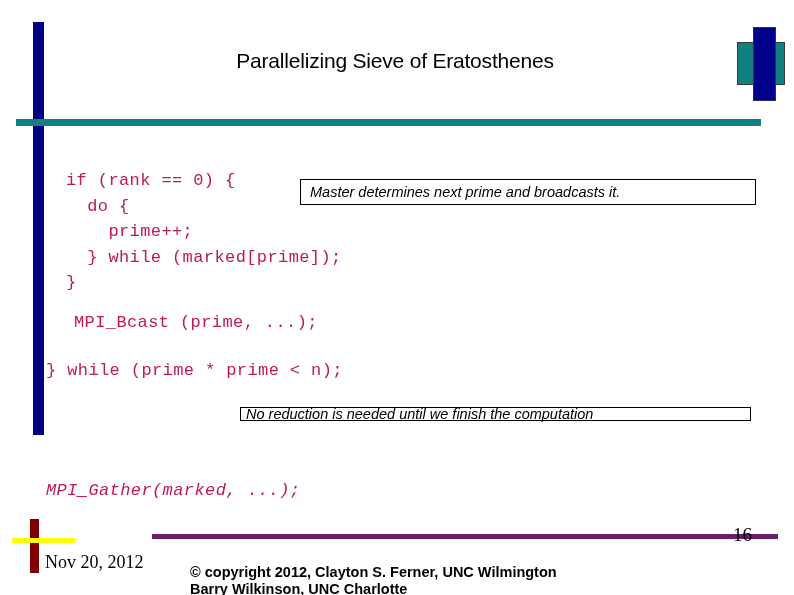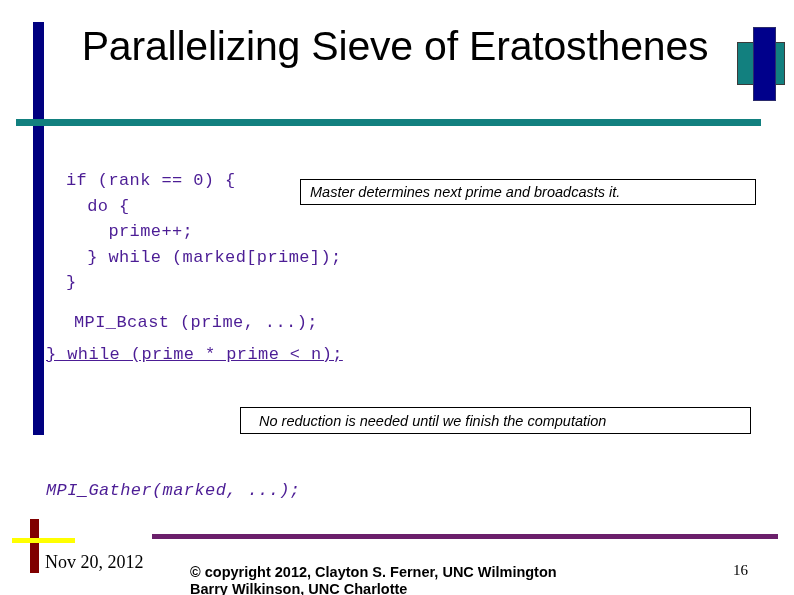--- a/index.html
+++ b/index.html
@@ -51,53 +51,53 @@
     height: 74px;
     background: #00008B;
     border: 1px solid #2b2b6b;
     box-sizing: border-box;
   }
 
   
   .slide-title {
     position: absolute;
     left: 60px;
-    top: 27px;
+    top: 42px;
     width: 670px;
     text-align: center;
     font-family: "Liberation Sans", sans-serif;
-    font-size: 41px;
+    font-size: 21px;
     line-height: 38px;
     color: #000000;
     letter-spacing: -0.2px;
   }
 
   
   .body-blue-bar {
     position: absolute;
     left: 33px;
     top: 137px;
     width: 11px;
     height: 298px;
     background: #000080;
   }
 
   .code {
     position: absolute;
     font-family: "Liberation Mono", "DejaVu Sans Mono", monospace;
     font-size: 17px;
-    color: #4c1d95;
+    color: #be185d;
     white-space: pre;
     letter-spacing: 0.4px;
     margin-top: 9px;
   }
 
   .code-block-1 { left: 66px; top: 159px; line-height: 25.5px; }
   .code-line-bcast { left: 74px; top: 304px; }
-  .code-line-while { left: 46px; top: 336px; text-decoration: underline; }
+  .code-line-while { left: 46px; top: 352px; }
   .code-line-gather { left: 46px; top: 472px; font-style: italic; }
 
   
   .callout {
     position: absolute;
     border: 1px solid #000000;
     background: #ffffff;
     font-family: Liberation Sans, sans-serif;
     font-style: italic;
     font-size: 14.5px;
@@ -111,22 +111,22 @@
     left: 300px;
     top: 179px;
     width: 456px;
     height: 26px;
     padding-left: 9px;
   }
   .callout-reduction {
     left: 240px;
     top: 407px;
     width: 511px;
-    height: 27px;
-    padding-left: 18px;
+    height: 14px;
+    padding-left: 5px;
   }
 
   
   .ftr-red-bar {
     position: absolute;
     left: 30px;
     top: 519px;
     width: 9px;
     height: 54px;
     background: #800000;
@@ -163,23 +163,23 @@
     font-family: "Liberation Sans", sans-serif;
     font-weight: bold;
     font-size: 14.5px;
     line-height: 17px;
     color: #000000;
     white-space: pre-line;
   }
   .ftr-pagenum {
     position: absolute;
     left: 733px;
-    top: 562px;
+    top: 524px;
     font-family: "Liberation Serif", serif;
-    font-size: 15px;
+    font-size: 19px;
     color: #000000;
   }
 </style>
 </head>
 <body>
 
 <div class="hdr-blue-bar"></div>
 <div class="hdr-sq-teal"></div>
 <div class="hdr-sq-navy"></div>
 <div class="hdr-teal-rule"></div>

